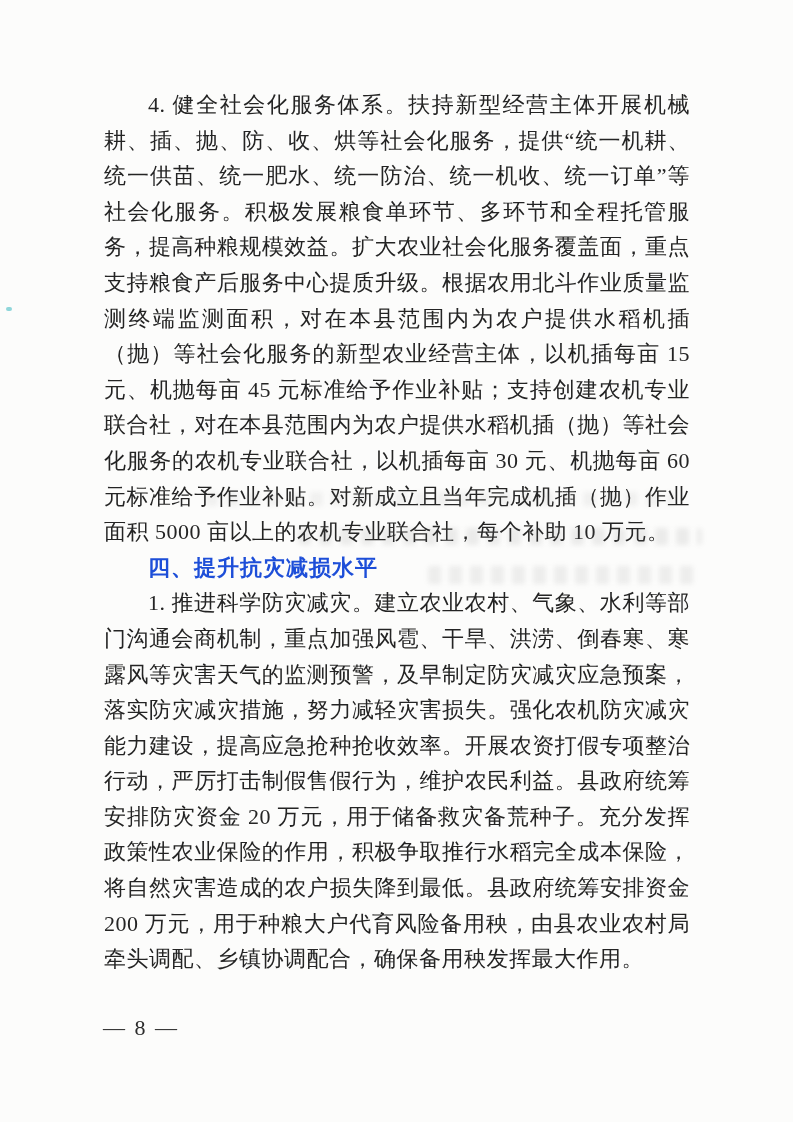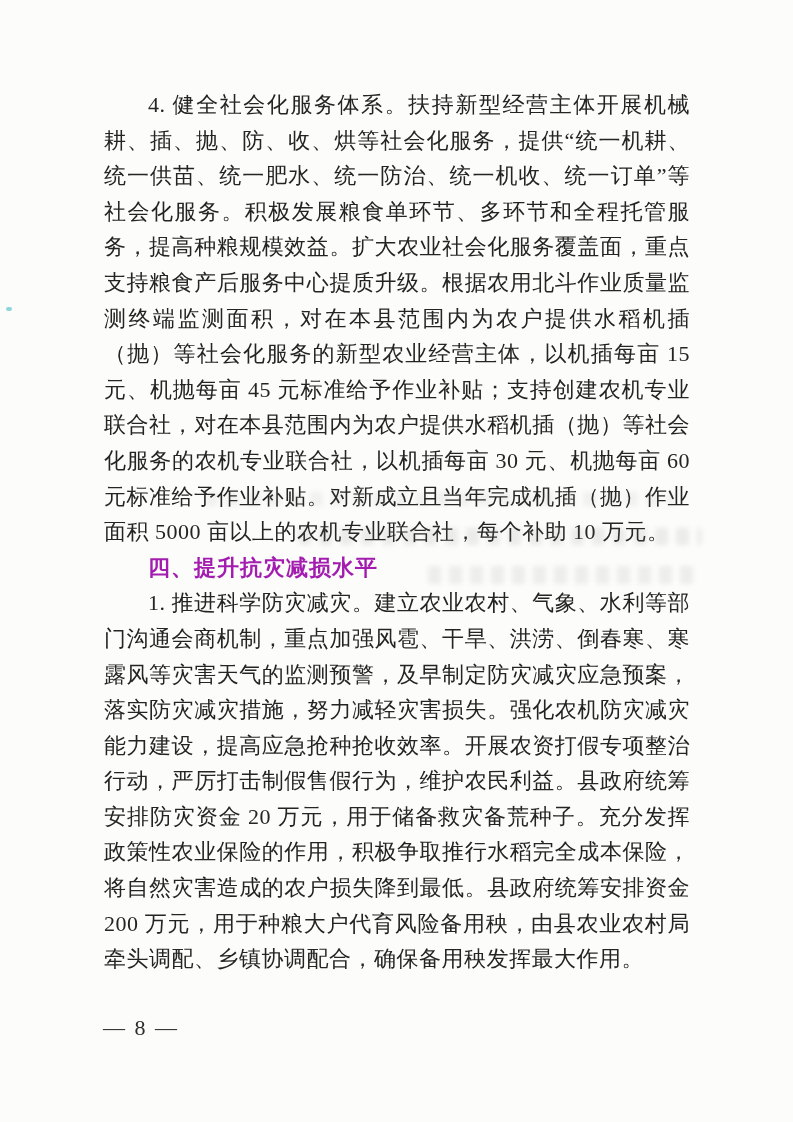--- a/index.html
+++ b/index.html
@@ -31,21 +31,21 @@
     word-break: break-all;
   }
   .section-heading {
     margin: 0;
     font-family: "Liberation Sans", "DejaVu Sans", sans-serif;
     font-weight: 700;
     font-size: 22px;
     line-height: 35.6px;
     text-indent: 2em;
     letter-spacing: 1px;
-    color: #a21caf;
+    color: #1d4ed8;
   }
   .page-number {
     position: absolute;
     left: 103px;
     top: 1013px;
     font-size: 22px;
     line-height: 30px;
     letter-spacing: 2px;
     color: #2c2c2c;
     white-space: pre;

